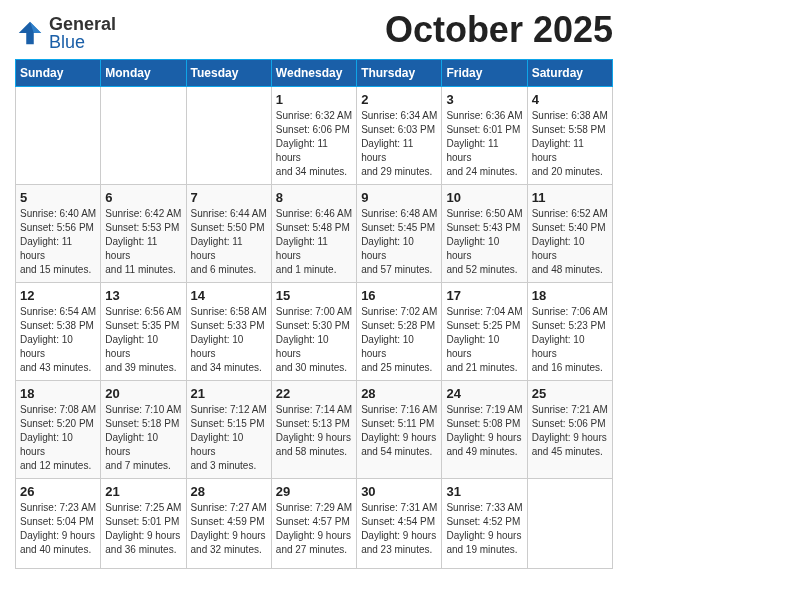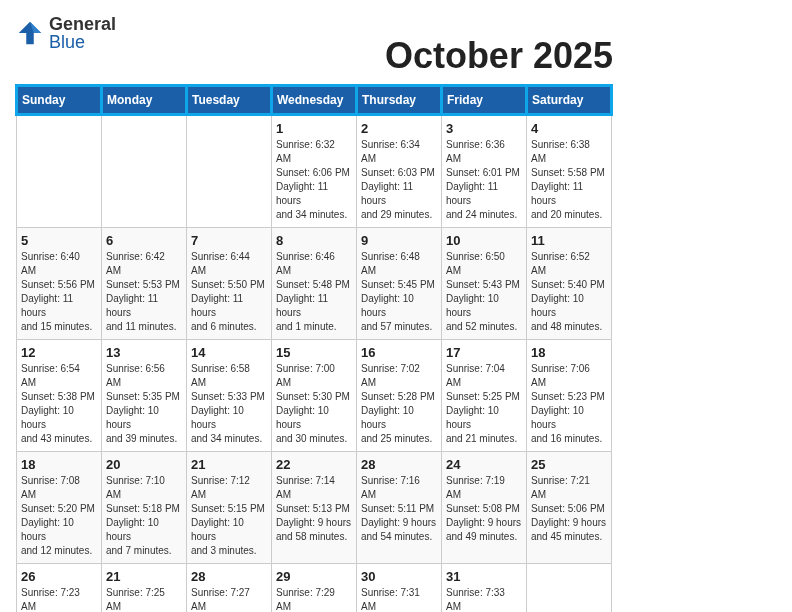--- a/index.html
+++ b/index.html
@@ -39,21 +39,20 @@
       font-weight: normal;
       color: #1a5fa8;
     }
     .logo-icon {
       width: 30px;
       height: 30px;
       margin-right: 4px;
     }
     .title-area {
       text-align: right;
-      margin-top: 26px;
     }
     .month-title {
       font-size: 36px;
       font-weight: bold;
       color: #222;
       line-height: 1.1;
     }
     .location {
       font-size: 16px;
       color: #444;
@@ -63,21 +62,21 @@
       border-collapse: collapse;
       table-layout: fixed;
     }
     thead tr th {
       background-color: #1a5fa8;
       color: #fff;
       font-size: 12px;
       font-weight: bold;
       padding: 6px 4px;
       text-align: left;
-      border: 3px solid #0ea5e9;
+      border: 1px solid #0ea5e9;
     }
     tbody tr td {
       border: 1px solid #ccc;
       vertical-align: top;
       padding: 5px 4px;
       height: 90px;
       background: #fff;
     }
     tbody tr:nth-child(odd) td {
       background: #fff;

